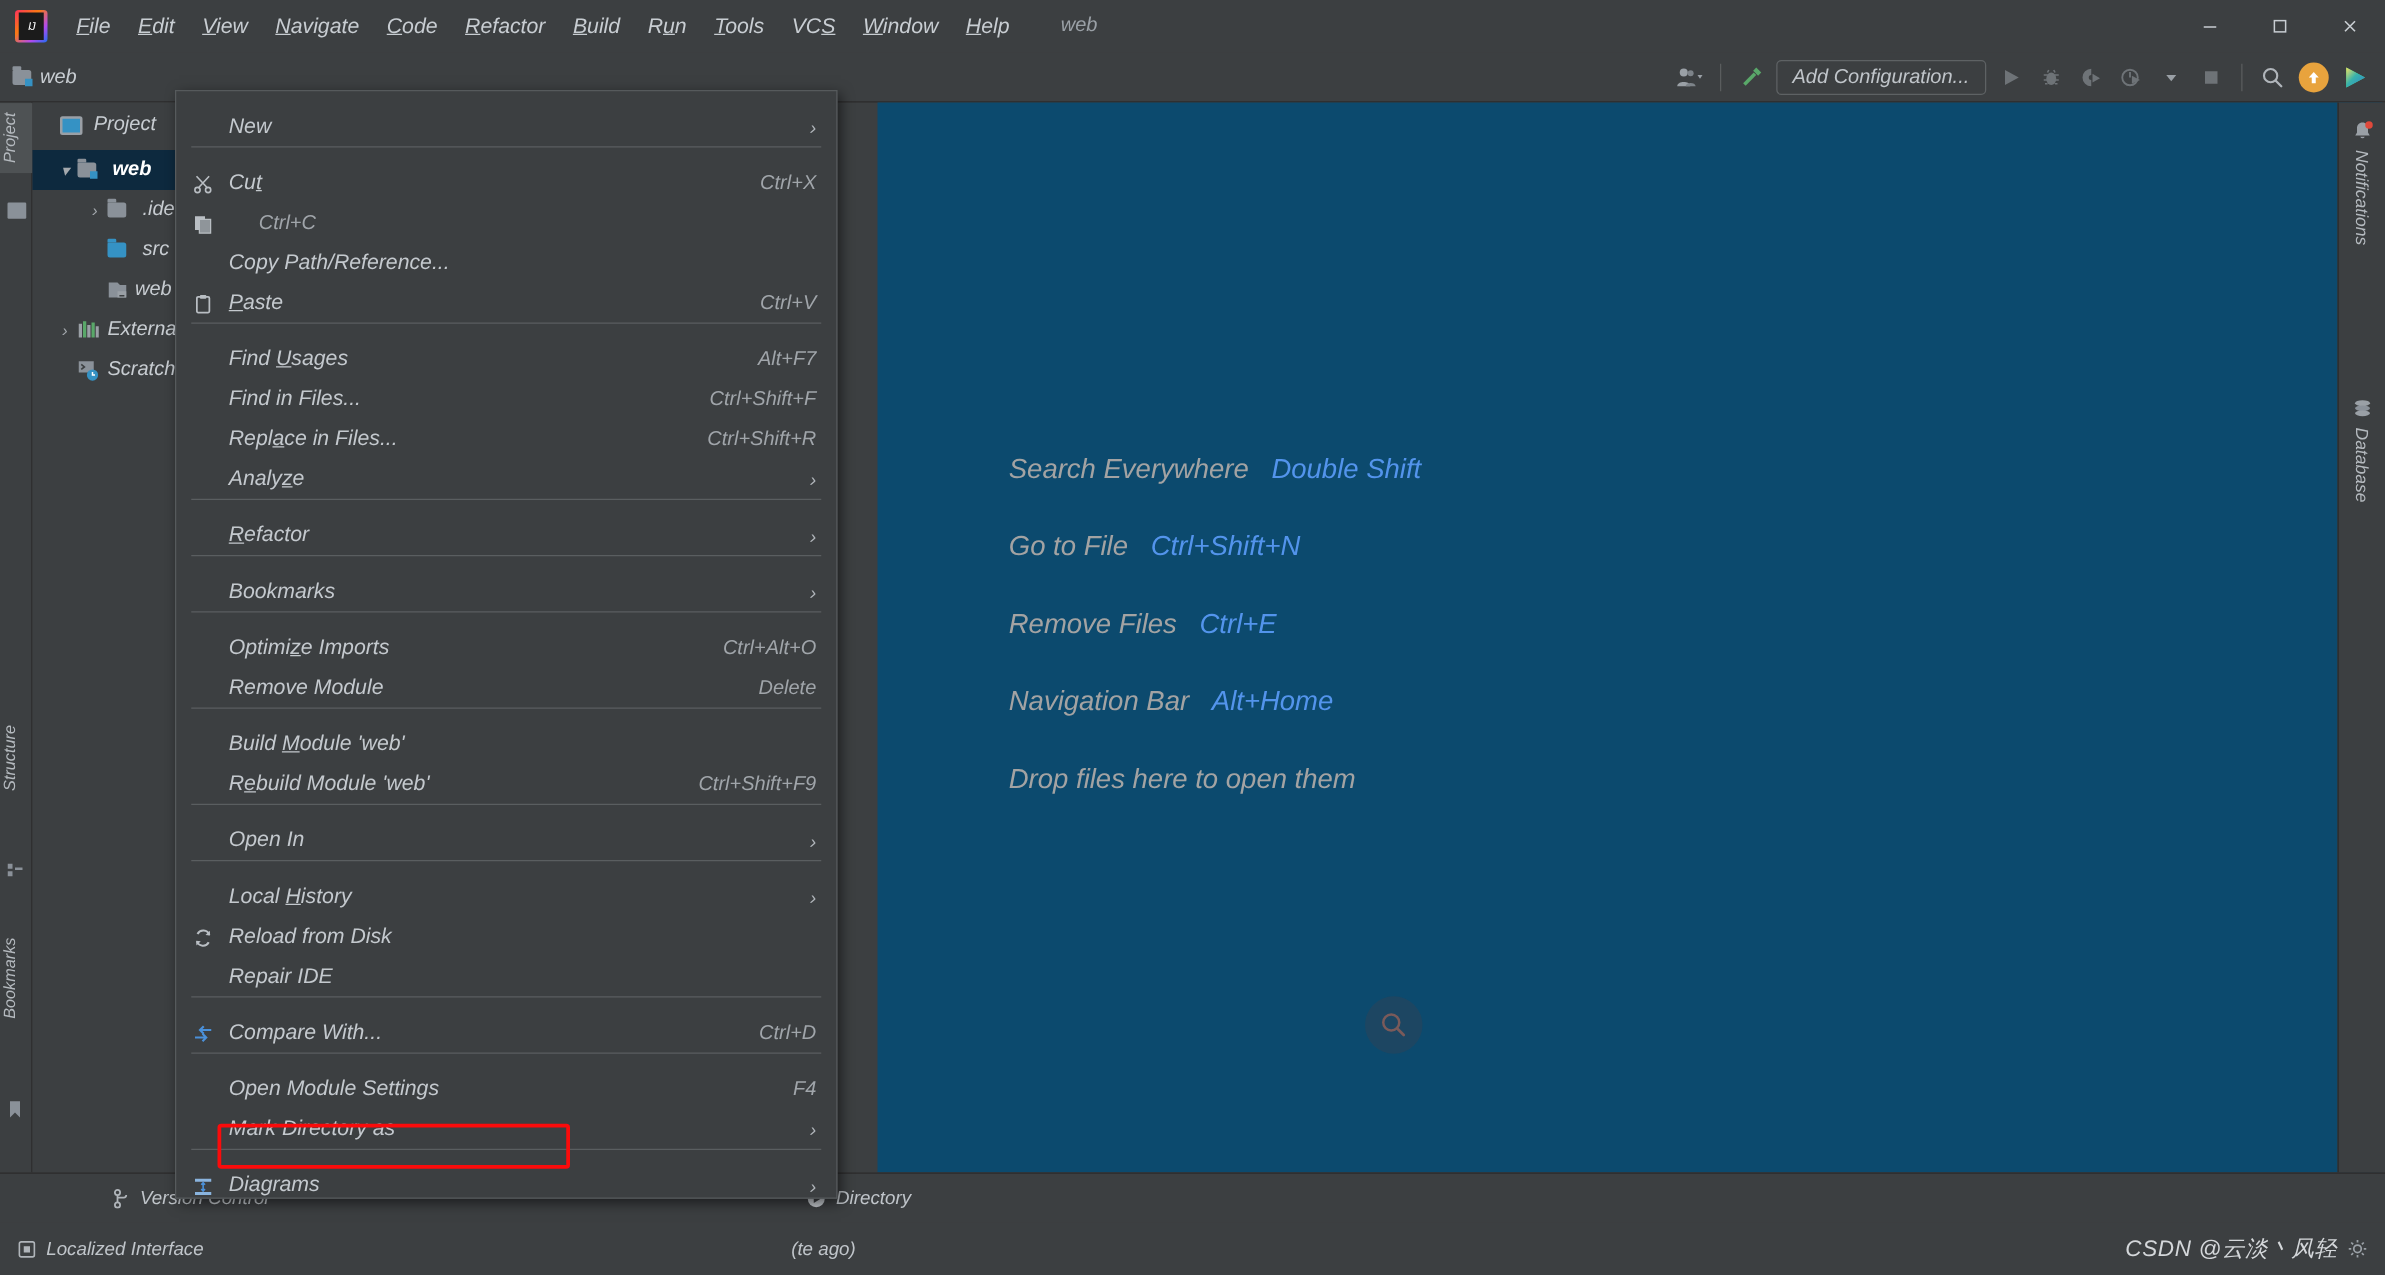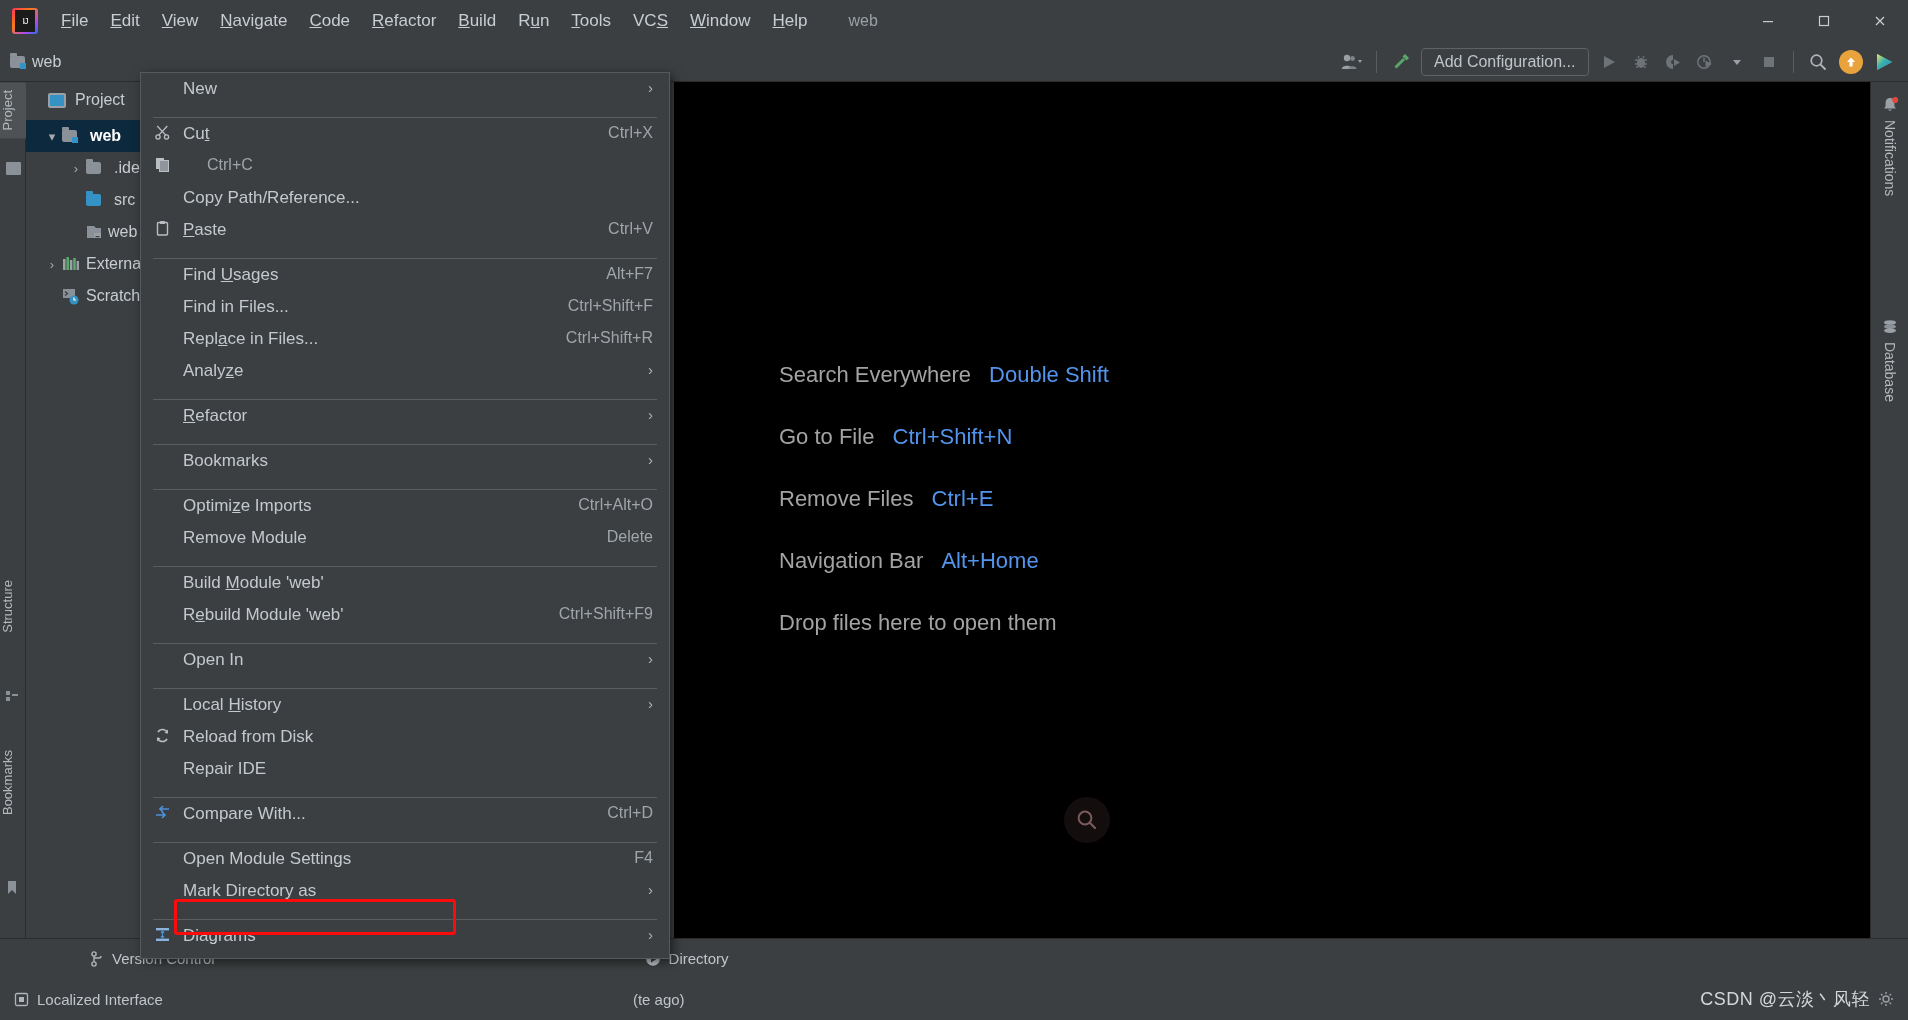--- a/index.html
+++ b/index.html
@@ -3,21 +3,21 @@
 <meta charset="utf-8">
 <style>
   * { margin:0; padding:0; box-sizing:border-box; }
   html,body { width:1908px; height:1020px; overflow:hidden; }
   body {
     background:#3c3f41;
     font-family:"Liberation Sans", sans-serif;
     color:#bbbbbb;
     -webkit-font-smoothing:antialiased;
   }
-  #app { position:relative; width:1908px; height:716px; }
+  #app { position:relative; width:1908px; height:716px;font-style:italic; }
 
   
   .titlebar {
     position:absolute; left:0; top:0; width:1908px; height:42px;
     background:#3c3f41; display:flex; align-items:center;
   }
   .ij-logo {
     width:26px; height:26px; margin-left:12px; margin-right:12px;
     position:relative; border-radius:3px; flex:0 0 auto;
     background:linear-gradient(135deg,#fe315d 0%,#f97a12 38%,#b24aee 72%,#1e6ef5 100%);
@@ -113,22 +113,22 @@
   .tree-row.selected .label { color:#ffffff; font-weight:bold; }
   .lib-ic {
     width:18px; height:16px; display:inline-block; position:relative;
   }
   .scratch-ic {
     width:18px; height:16px; position:relative; display:inline-block;
   }
 
   
   .editor {
-    position:absolute; left:674px; top:82px; width:1204px; height:856px;
-    background:#000000;
+    position:absolute; left:702px; top:82px; width:1204px; height:856px;
+    background:#0c4a6e;
   }
   .welcome { position:absolute; left:105px; top:280px; }
   .welcome-row { font-size:22px; margin-bottom:36px; color:#a3a3a3; white-space:nowrap; }
   .welcome-row .key { color:#5394ec; margin-left:12px; }
   .watermark-search {
     position:absolute; left:390px; top:715px; width:46px; height:46px;
     border-radius:50%; background:rgba(90,60,60,0.22);
     display:flex; align-items:center; justify-content:center;
   }
 
@@ -162,21 +162,21 @@
   .csdn { font-size:18px; color:#d4d7da; letter-spacing:0.5px; }
 
   
   .ctx-menu {
     position:absolute; left:140px; top:72px; width:530px;
     background:#3c3f41; border:1px solid #565a5c;
     box-shadow:3px 3px 10px rgba(0,0,0,0.55);
     padding:6px 0 0 0; z-index:50;
   }
   .ctx-row {
-    display:flex; align-items:flex-start; height:32px; padding:0 16px 0 0;
+    display:flex; align-items:flex-end; height:32px; padding:0 16px 0 0;
     font-size:17px; color:#c4c9ce; position:relative; white-space:nowrap;
   }
   .ctx-row.highlight { background:#4b6eaf; color:#e6eaf0; }
   .ctx-icon {
     width:42px; min-width:42px; display:flex; align-items:center; justify-content:center;
   }
   .ctx-label { flex:1; }
   .ctx-label u { text-decoration:underline; }
   .ctx-short { color:#a0a5aa; font-size:16px; margin-left:24px; }
   .ctx-arrow { color:#b0b5ba; font-size:15px; margin-left:20px; }

